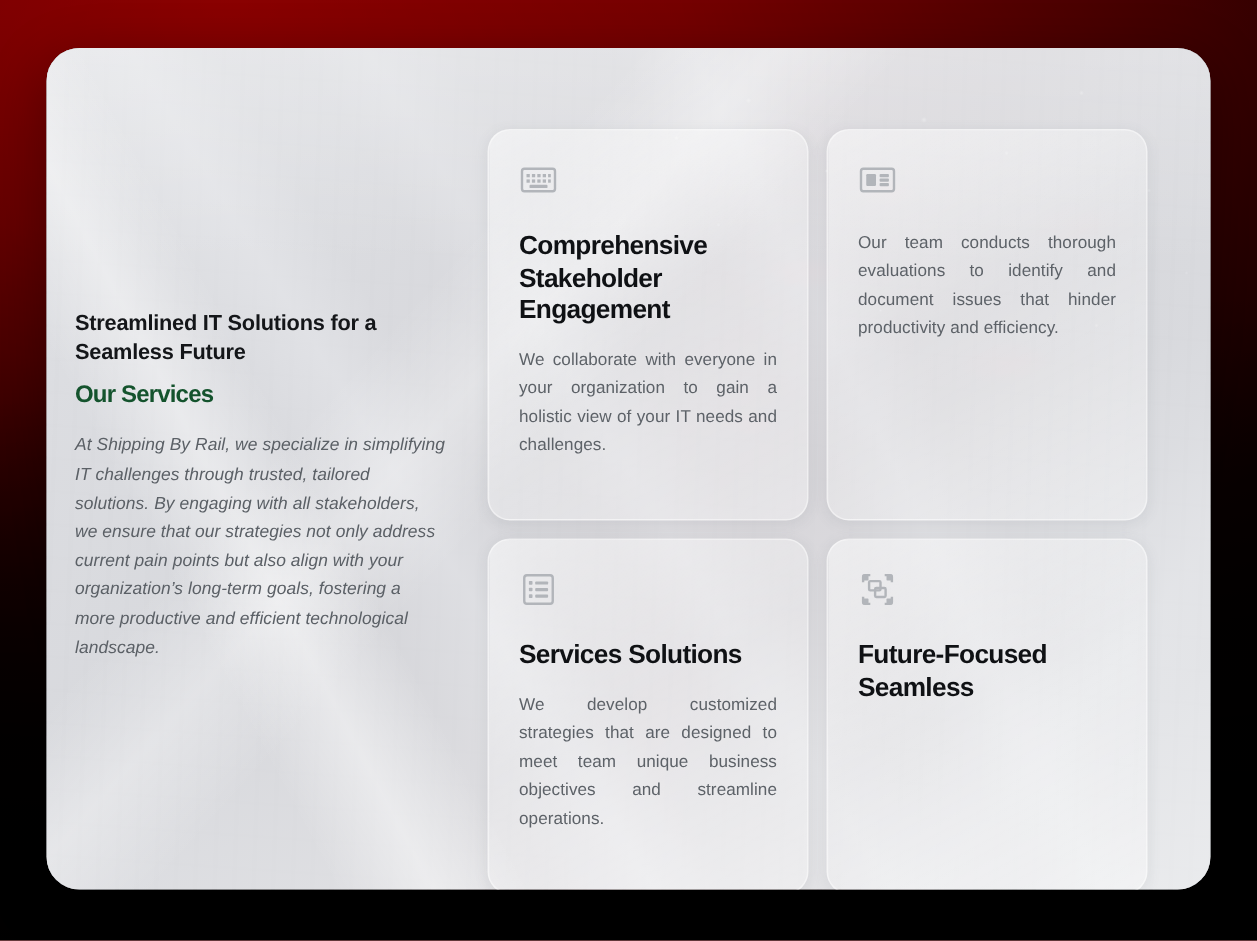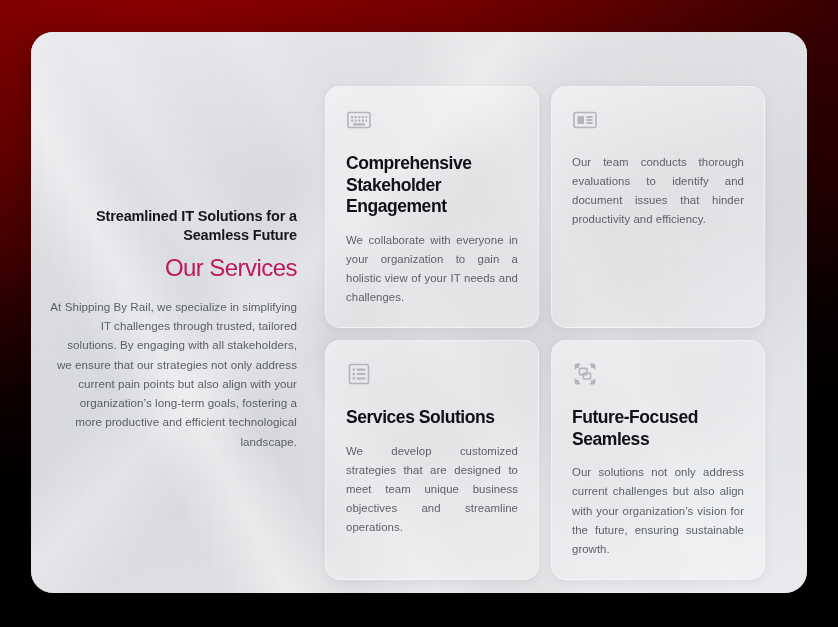--- a/index.html
+++ b/index.html
@@ -104,59 +104,59 @@
     inset: 0;
     display: flex;
     align-items: flex-start;
   }
 
   
   #intro {
     width: 294px;
     flex: 0 0 294px;
     padding: 175px 28px 0 19px;
-    text-align: right;
   }
   #eyebrow {
     font-size: 14.5px;
     font-weight: 700;
     line-height: 1.28;
     color: #141619;
     letter-spacing: -0.15px;
   }
   #heading {
-    font-size: 24px;
-    font-weight: 400;
+    font-size: 16px;
+    font-weight: 700;
     line-height: 1.2;
-    color: #be185d;
+    color: #14532d;
     letter-spacing: -0.55px;
     margin-top: 10px;
   }
   #intro-body {
     font-size: 11.6px;
     line-height: 1.66;
     color: #5b6066;
     margin-top: 14px;
     letter-spacing: 0.05px;
+    font-style: italic;
   }
 
   
   #cards {
     flex: 1 1 auto;
     padding: 54px 42px 0 0;
     display: grid;
     grid-template-columns: 1fr 1fr;
     gap: 12px 12px;
   }
   .card {
     border-radius: 15px;
     background: linear-gradient(152deg, rgba(255,255,255,0.52) 0%, rgba(255,255,255,0.26) 45%, rgba(255,255,255,0.36) 100%);
     border: 1px solid rgba(255,255,255,0.42);
     box-shadow: 0 2px 9px rgba(90,95,105,0.10);
-    padding: 20px 20px 20px 20px;
+    padding: 20px 20px 39px 20px;
     min-height: 223px;
   }
   .card-icon {
     width: 26px;
     height: 26px;
     color: #b2b5ba;
     display: block;
     margin-bottom: 20px;
   }
   .card-icon svg { display: block; width: 100%; height: 100%; }
@@ -262,18 +262,17 @@
             <path d="M8.2 22.6H4.6a1.2 1.2 0 0 1-1.2-1.2v-3.6"></path>
             <rect x="3.0" y="3.0" width="4.0" height="4.0" rx="0.6" fill="currentColor" stroke="none"></rect>
             <rect x="19.0" y="3.0" width="4.0" height="4.0" rx="0.6" fill="currentColor" stroke="none"></rect>
             <rect x="19.0" y="19.0" width="4.0" height="4.0" rx="0.6" fill="currentColor" stroke="none"></rect>
             <rect x="3.0" y="19.0" width="4.0" height="4.0" rx="0.6" fill="currentColor" stroke="none"></rect>
             <rect x="7.4" y="7.4" width="7.6" height="6.2" rx="0.8"></rect>
             <rect x="11.4" y="12.0" width="7.0" height="6.0" rx="0.8"></rect>
           </svg>
         </span>
         <h2 class="card-title">Future-Focused Seamless</h2>
-        <p class="card-body">Our solutions not only address current challenges but also align with your organization’s vision for the future, ensuring sustainable growth.</p>
       </div>
 
     </div>
   </div>
 </div>
 
 </body></html>

